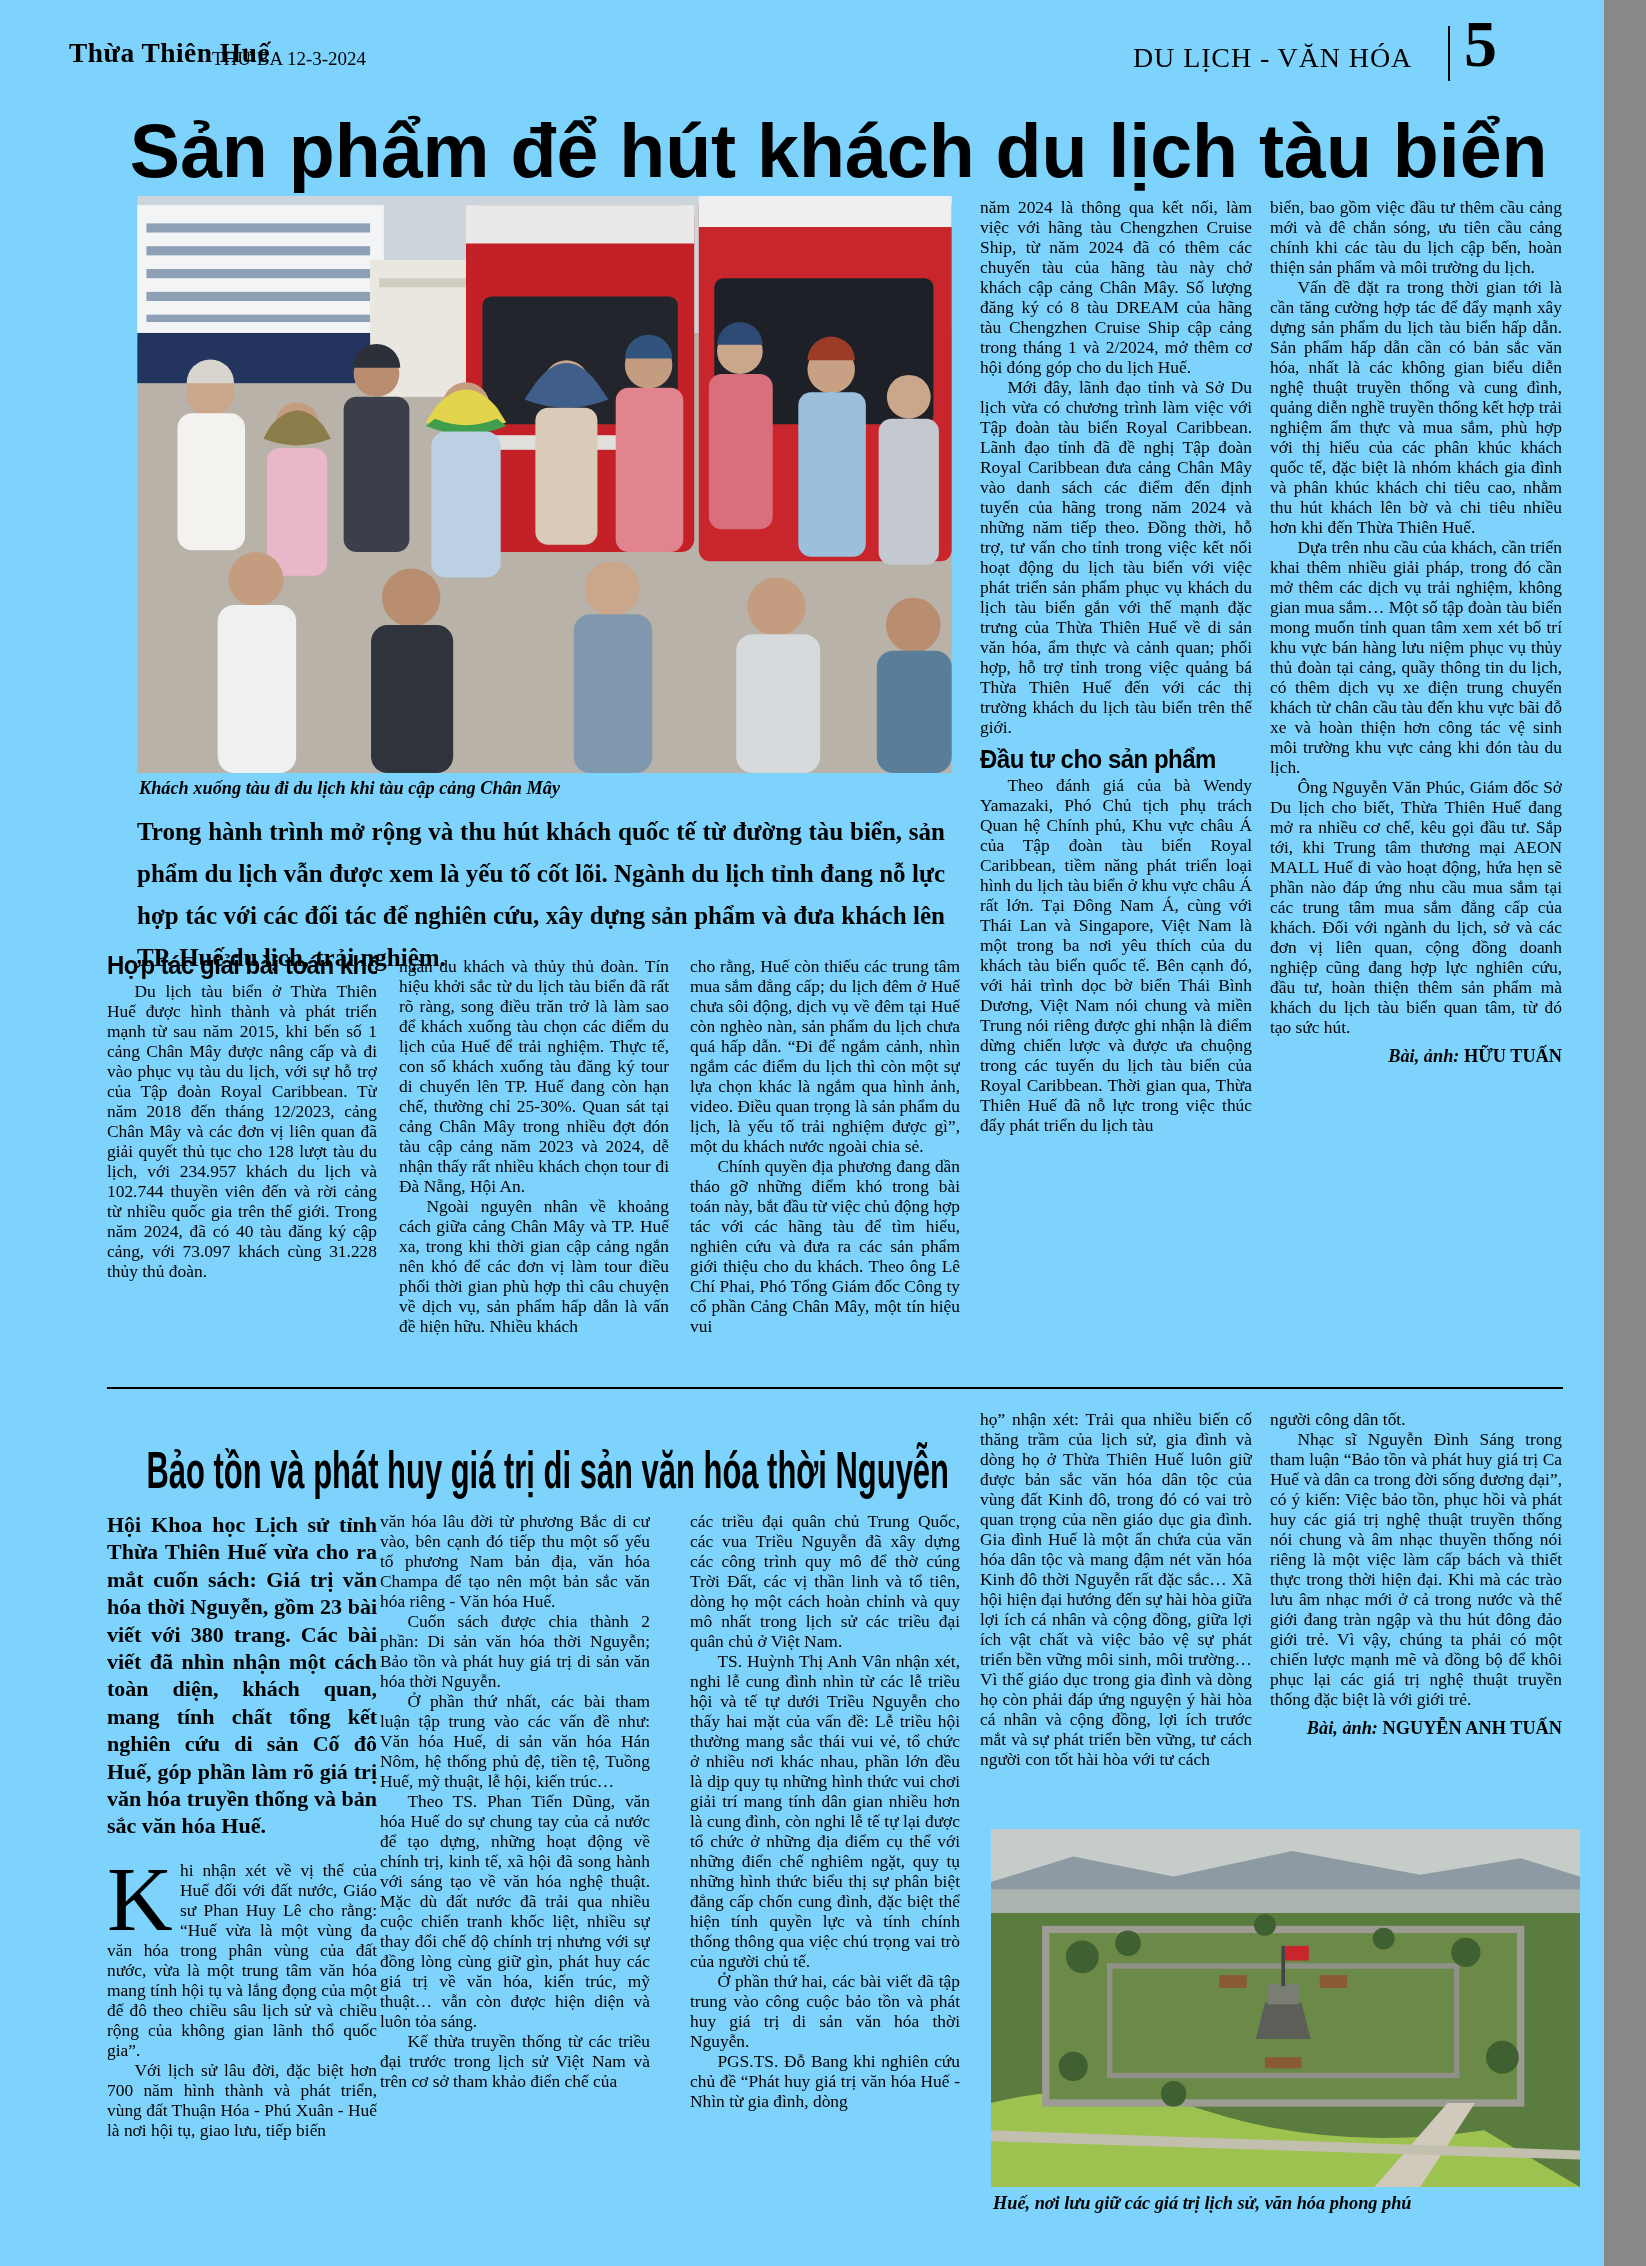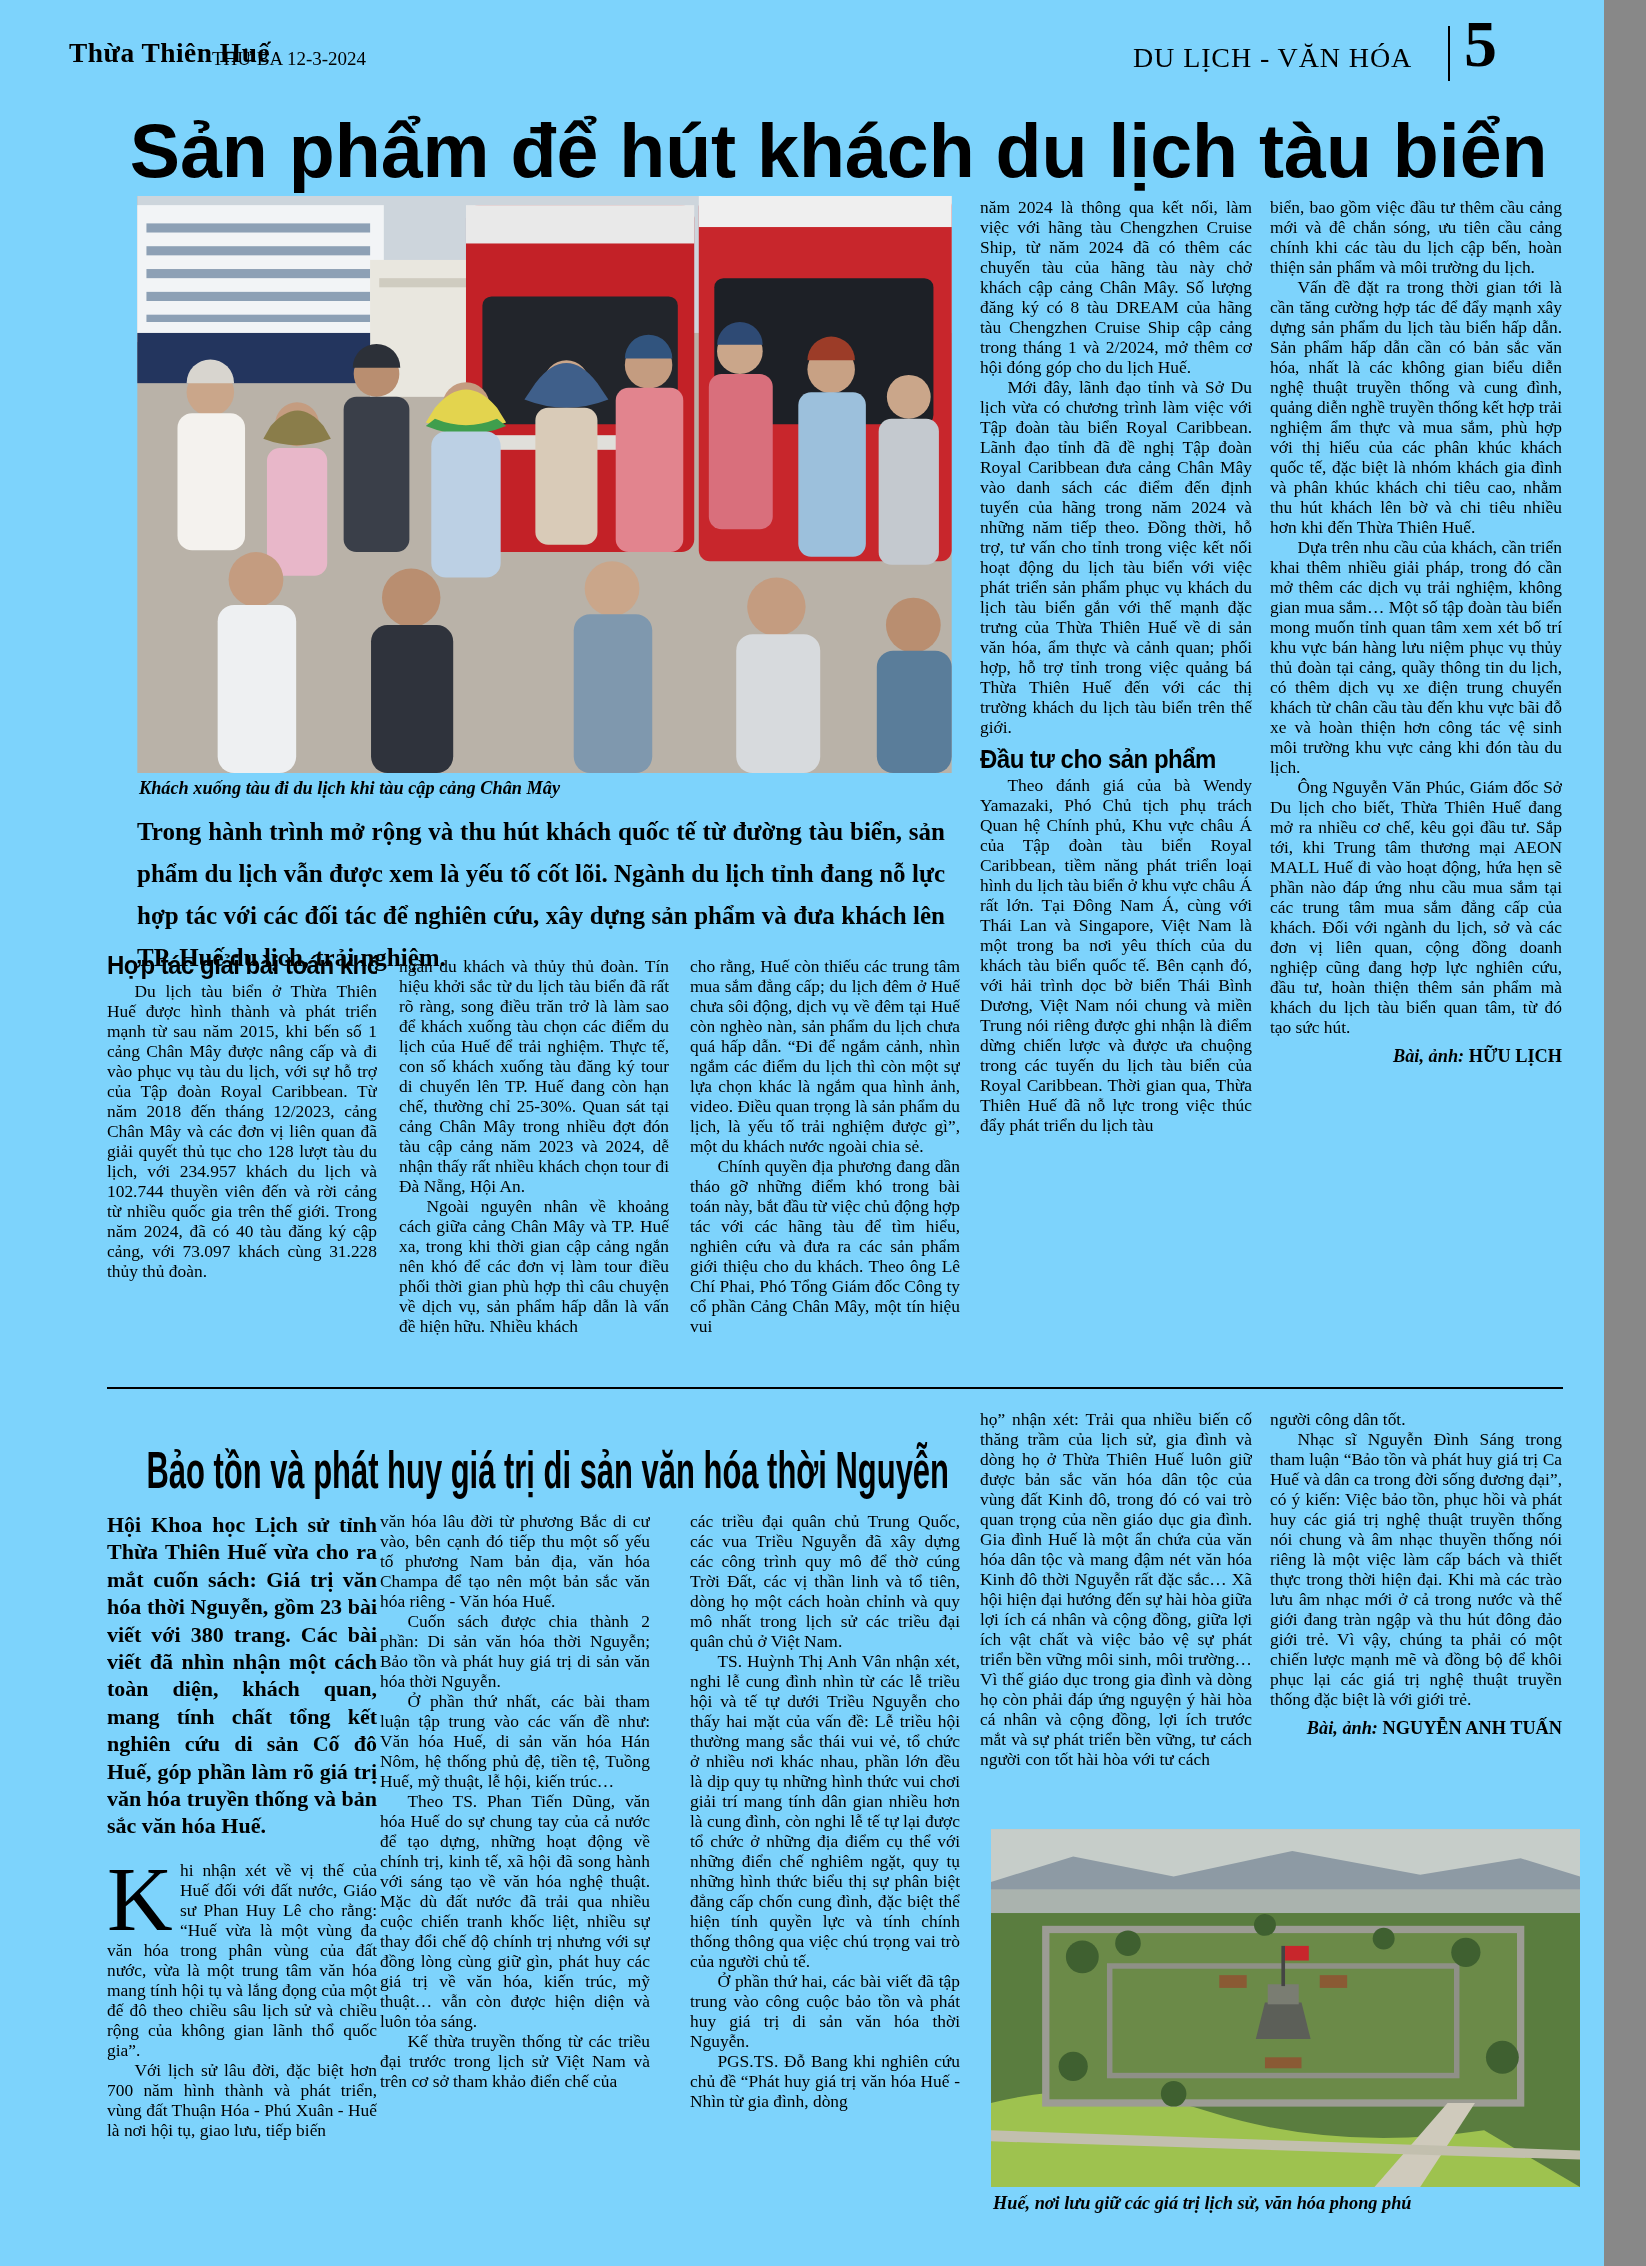--- a/index.html
+++ b/index.html
@@ -167,21 +167,21 @@
     <p class="para">Theo đánh giá của bà Wendy Yamazaki, Phó Chủ tịch phụ trách Quan hệ Chính phủ, Khu vực châu Á của Tập đoàn tàu biển Royal Caribbean, tiềm năng phát triển loại hình du lịch tàu biển ở khu vực châu Á rất lớn. Tại Đông Nam Á, cùng với Thái Lan và Singapore, Việt Nam là một trong ba nơi yêu thích của du khách tàu biển quốc tế. Bên cạnh đó, với hải trình dọc bờ biển Thái Bình Dương, Việt Nam nói chung và miền Trung nói riêng được ghi nhận là điểm dừng chiến lược và được ưa chuộng trong các tuyến du lịch tàu biển của Royal Caribbean. Thời gian qua, Thừa Thiên Huế đã nỗ lực trong việc thúc đẩy phát triển du lịch tàu</p>
   </div>
   <div class="col body-text" id="a1c5">
     <p class="para cont">biển, bao gồm việc đầu tư thêm cầu cảng mới và đê chắn sóng, ưu tiên cầu cảng chính khi các tàu du lịch cập bến, hoàn thiện sản phẩm và môi trường du lịch.</p>
     <p class="para">Vấn đề đặt ra trong thời gian tới là cần tăng cường hợp tác để đẩy mạnh xây dựng sản phẩm du lịch tàu biển hấp dẫn. Sản phẩm hấp dẫn cần có bản sắc văn hóa, nhất là các không gian biểu diễn nghệ thuật truyền thống và cung đình, quảng diễn nghề truyền thống kết hợp trải nghiệm ẩm thực và mua sắm, phù hợp với thị hiếu của các phân khúc khách quốc tế, đặc biệt là nhóm khách gia đình và phân khúc khách chi tiêu cao, nhằm thu hút khách lên bờ và chi tiêu nhiều hơn khi đến Thừa Thiên Huế.</p>
     <p class="para">Dựa trên nhu cầu của khách, cần triển khai thêm nhiều giải pháp, trong đó cần mở thêm các dịch vụ trải nghiệm, không gian mua sắm… Một số tập đoàn tàu biển mong muốn tỉnh quan tâm xem xét bố trí khu vực bán hàng lưu niệm phục vụ thủy thủ đoàn tại cảng, quầy thông tin du lịch, có thêm dịch vụ xe điện trung chuyển khách từ chân cầu tàu đến khu vực bãi đỗ xe và hoàn thiện hơn công tác vệ sinh môi trường khu vực cảng khi đón tàu du lịch.</p>
     <p class="para">Ông Nguyễn Văn Phúc, Giám đốc Sở Du lịch cho biết, Thừa Thiên Huế đang mở ra nhiều cơ chế, kêu gọi đầu tư. Sắp tới, khi Trung tâm thương mại AEON MALL Huế đi vào hoạt động, hứa hẹn sẽ phần nào đáp ứng nhu cầu mua sắm tại các trung tâm mua sắm đẳng cấp của khách. Đối với ngành du lịch, sở và các đơn vị liên quan, cộng đồng doanh nghiệp cũng đang hợp lực nghiên cứu, đầu tư, hoàn thiện thêm sản phẩm mà khách du lịch tàu biển quan tâm, từ đó tạo sức hút.</p>
     <div class="byline">
       <span class="lbl">Bài, ảnh:</span>
       <span> </span>
-      <span class="nm">HỮU LỊCH</span>
+      <span class="nm">HỮU TUẤN</span>
     </div>
   </div>
 
   <div class="rule"></div>
 
   <div class="h2-wrap">
     <svg width="815" height="69" viewBox="0 0 892 76">
       <text x="2" y="58" font-family="Liberation Sans, sans-serif" font-weight="bold" font-size="58" fill="#000" textLength="884" lengthAdjust="spacingAndGlyphs">Bảo tồn và phát huy giá trị di sản văn hóa thời Nguyễn</text>
     </svg>
   </div>

